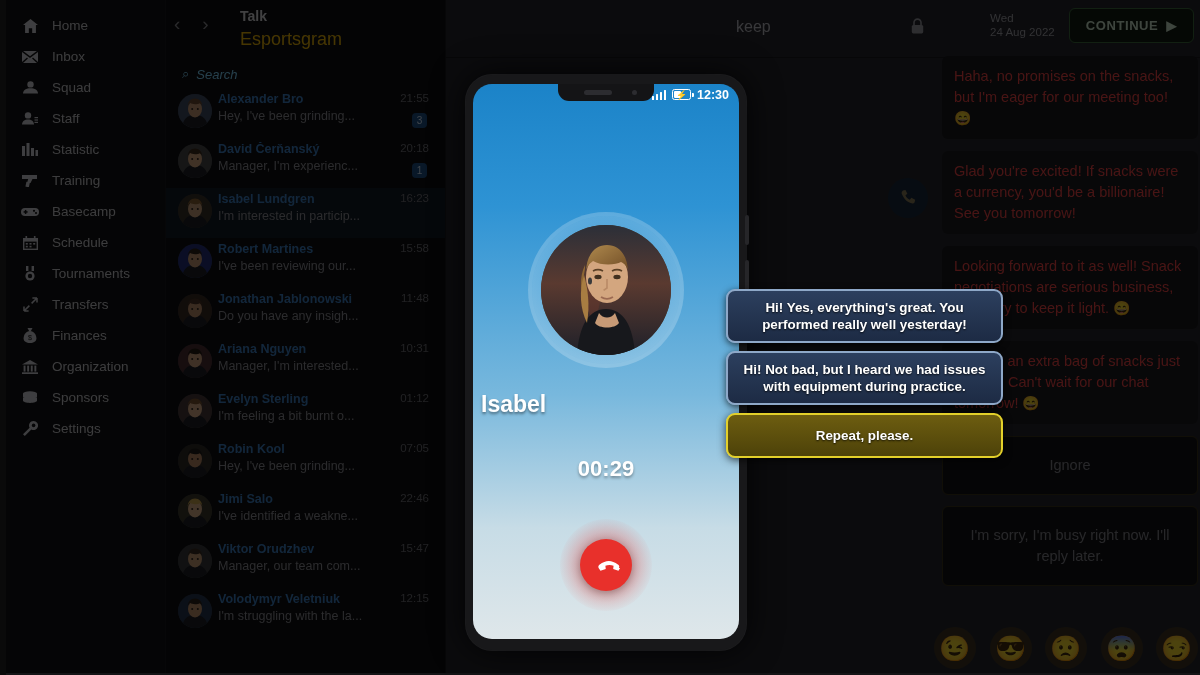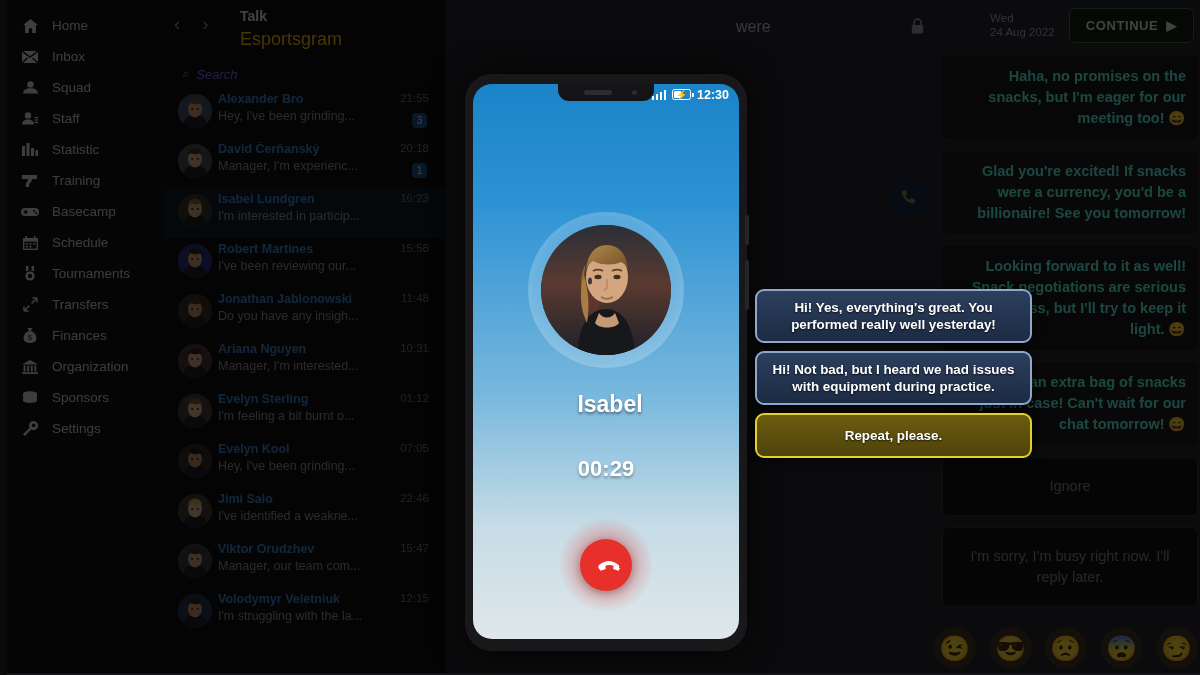--- a/index.html
+++ b/index.html
@@ -51,21 +51,21 @@
     display: flex; gap: 22px;
   }
   #navarrows span {
     color: #8b8b90; font-size: 19px; cursor: pointer; line-height: 1;
   }
   #title-block { position: absolute; left: 74px; top: 8px; }
   #title-main { color: #d9d9dd; font-size: 14px; font-weight: bold; }
   #title-sub { color: #eab308; font-size: 18px; margin-top: 5px; }
   #searchbar {
     height: 28px; margin: 0 0 0 16px; display: flex; align-items: center; gap: 7px;
-    color: #8b5cf6;
+    color: #7dd3fc;
   }
   #searchbar .sicon { font-size: 13px; }
   #searchbar .stext { font-size: 13px; font-style: italic; }
 
   .chat-row {
     position: relative; height: 50px; padding: 4px 16px 0 52px;
     cursor: pointer;
   }
   .chat-row.selected { background: #121a24; }
   .chat-avatar {
@@ -123,23 +123,22 @@
   }
 
   
   #msgcol {
     position: absolute; right: 0; top: 50px; width: 272px; height: 625px;
     padding: 6px 8px 0 8px;
   }
   .msg {
     background: #161619; border-radius: 6px;
     padding: 10px 12px; margin-bottom: 12px;
-    color: #5eead4; font-size: 14.5px; line-height: 21px;
-    text-align: right;
-    font-weight: bold;
+    color: #ef4444; font-size: 14.5px; line-height: 21px;
+    text-align: left;
   }
   .msg.out { background: #1b1b1f; }
   .emo { font-size: 14px; }
 
   .reply-opt {
     border: 1px solid #3a3318; border-radius: 6px;
     background: #121214;
     padding: 18px 12px; margin-bottom: 11px;
     color: #83838a; font-size: 14.5px; line-height: 21px;
     text-align: center; cursor: pointer;
@@ -166,21 +165,21 @@
   #continue-btn {
     border: 1px solid #3c6b3c; border-radius: 6px;
     background: #0f1a0f;
     color: #cfe6cf; font-size: 13px; font-weight: bold; letter-spacing: 0.6px;
     padding: 9px 16px; cursor: pointer;
     display: flex; align-items: center; gap: 8px;
   }
 
   
   #choices {
-    position: absolute; left: 749px; top: 289px; width: 277px;
+    position: absolute; left: 720px; top: 289px; width: 277px;
     z-index: 40;
   }
   .choice {
     border-radius: 9px; padding: 8px 10px; margin-bottom: 8px;
     text-align: center; font-size: 13.4px; font-weight: bold;
     line-height: 17px; cursor: pointer;
     color: #ffffff;
     text-shadow: 0 1px 2px rgba(0,0,0,.8);
   }
   .choice.blue {
@@ -256,21 +255,21 @@
     background: radial-gradient(circle, rgba(255,255,255,.16) 60%, rgba(255,255,255,.30) 100%);
     box-shadow: 0 0 0 4px rgba(255,255,255,.22);
   }
   #caller-photo {
     position: absolute; left: 9px; top: 9px; width: 130px; height: 130px;
     border-radius: 50%; overflow: hidden;
     background: #4a4033;
   }
   #caller-name {
     position: absolute; left: 8px; right: 0; top: 307px;
-    text-align: center; color: #ffffff; font-size: 23px; font-weight: bold;
+    color: #ffffff; font-size: 23px; font-weight: bold;
     text-shadow: 0 2px 3px rgba(0,0,0,.45);
   }
   #caller-timer {
     position: absolute; left: 0; right: 0; top: 372px;
     text-align: center; color: #ffffff; font-size: 22px; font-weight: bold;
     text-shadow: 0 2px 3px rgba(0,0,0,.35);
   }
   #hangup-wrap {
     position: absolute; left: 50%; transform: translateX(-50%); top: 435px;
     width: 92px; height: 92px; border-radius: 50%;
@@ -573,21 +572,21 @@
           <div class="chat-avatar">
             <svg class="face" viewBox="0 0 34 34" width="34" height="34">
               <rect width="34" height="34" fill="#2e2a26"></rect>
               <path d="M4 34c1-9 5-13 13-13s12 4 13 13z" fill="#1d1f24"></path>
               <ellipse cx="17" cy="15" rx="7" ry="8.4" fill="#b98a64"></ellipse>
               <path d="M9.6 13.6C9.6 7.6 13 4.6 17 4.6s7.4 3 7.4 9c0-2.4-1-3.6-2.6-4.4-2 1.2-7.4 1.6-9.8-.4-1.4 1-2.4 2.4-2.4 4.8z" fill="#1e1a16"></path>
               <circle cx="14.2" cy="15" r="1" fill="#2b2018"></circle>
               <circle cx="19.8" cy="15" r="1" fill="#2b2018"></circle>
             </svg>
           </div>
-          <div class="chat-name">Evelyn Kool</div>
+          <div class="chat-name">Robin Kool</div>
           <div class="chat-time">07:05</div>
           <div class="chat-prev">Hey, I've been grinding...</div>
         </div>
         <div class="chat-row">
           <div class="chat-avatar">
             <svg class="face" viewBox="0 0 34 34" width="34" height="34">
               <rect width="34" height="34" fill="#3d3a2c"></rect>
               <path d="M4 34c1-9 5-13 13-13s12 4 13 13z" fill="#1d1f24"></path>
               <ellipse cx="17" cy="15" rx="7" ry="8.4" fill="#dcb08a"></ellipse>
               <path d="M9.6 13.6C9.6 7.6 13 4.6 17 4.6s7.4 3 7.4 9c0-2.4-1-3.6-2.6-4.4-2 1.2-7.4 1.6-9.8-.4-1.4 1-2.4 2.4-2.4 4.8z" fill="#c8a24e"></path>
@@ -627,21 +626,21 @@
           </div>
           <div class="chat-name">Volodymyr Veletniuk</div>
           <div class="chat-time">12:15</div>
           <div class="chat-prev">I'm struggling with the la...</div>
         </div>
       </div>
   </div>
 
   <div id="convo">
     <div id="convo-header" class="dimmed">
-      <div id="convo-title">were</div>
+      <div id="convo-title">keep</div>
       <div id="lock-icon">
         <svg width="13" height="16" viewBox="0 0 13 16">
             <path d="M3 7V4.6a3.5 3.5 0 0 1 7 0V7" fill="none" stroke="#9a9aa0" stroke-width="1.6"></path>
             <rect x="0.8" y="7" width="11.4" height="8.4" rx="1.6" fill="#9a9aa0"></rect>
           </svg>
       </div>
     </div>
     <div id="call-icon-btn" class="dimmed">
       <svg width="19" height="19" viewBox="0 0 20 20">
           <path d="M4.2 1.5 6.8 1l2 4-2 1.6c.7 2 2.6 3.9 4.6 4.6l1.6-2 4 2-.5 2.6c-.2 1-1.2 1.6-2.2 1.4C8.6 14 5.9 11.2 3 5.2c-.6-1.3.1-2.9 1.2-3.7z" fill="#8a7a58"></path>

